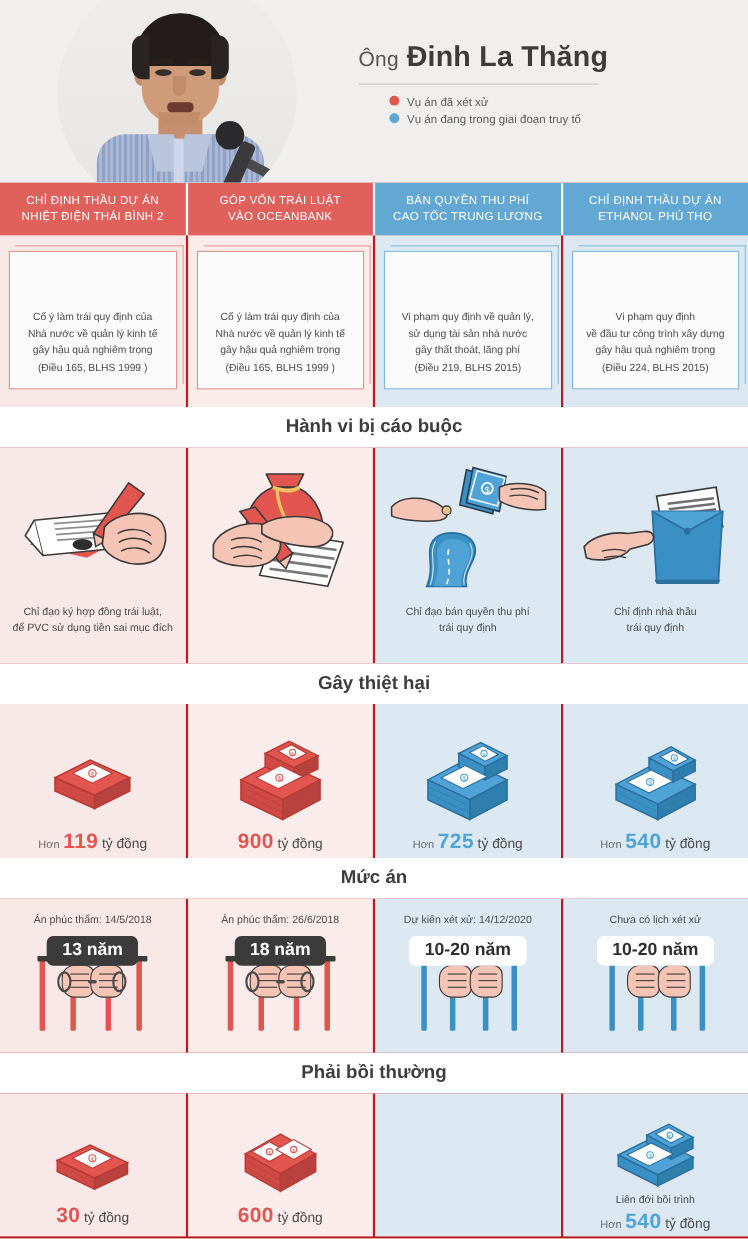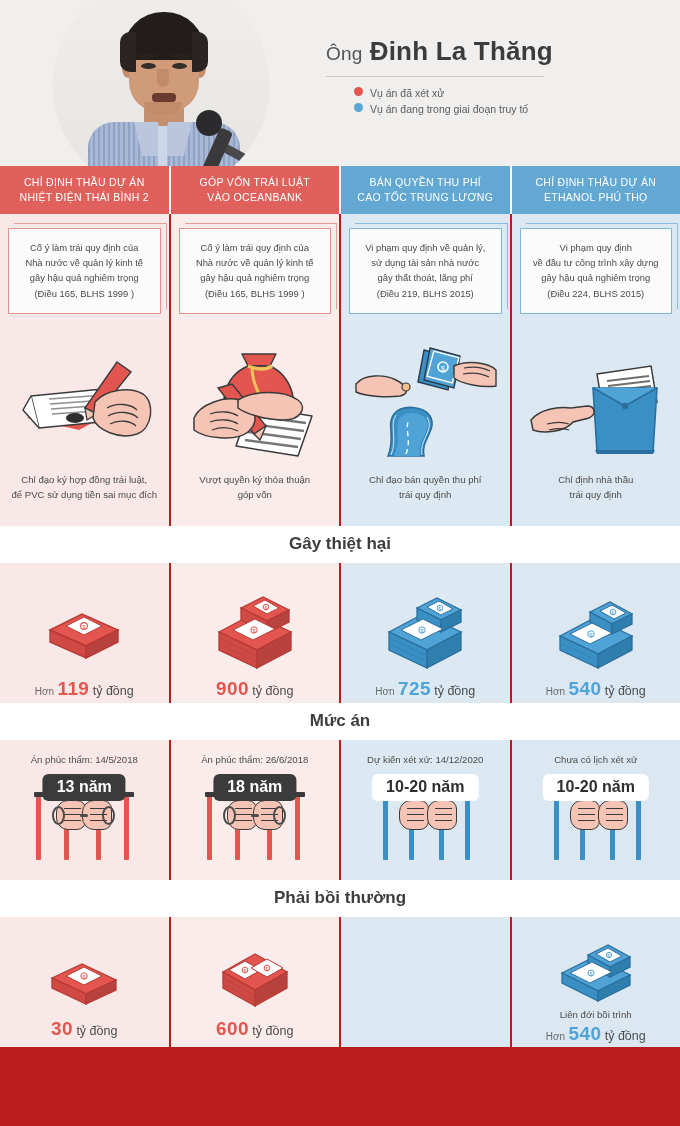--- a/index.html
+++ b/index.html
@@ -158,21 +158,21 @@
     border: 1px solid currentColor;
   }
   .charge-box::after {
     content: "";
     position: absolute;
     left: 6px; top: -5px; right: -6px; bottom: 5px;
     border-top: 1px solid currentColor;
     border-right: 1px solid currentColor;
     opacity: .85;
   }
-  .charge-text { position: relative; }
+  .charge-text { position: relative; margin-top: 40px; }
 
   
   .conduct-cell { padding: 10px 8px 14px 8px; min-height: 196px; justify-content: flex-start; }
   .illus { width: 150px; height: 118px; position: relative; margin: 4px 0 10px 0; }
   .conduct-cap {
     font-size: 9.6px; line-height: 1.6; color: #4b4b4b; text-align: center;
   }
 
   
   .dmg-cell { padding: 16px 8px 2px 8px; min-height: 140px; justify-content: center; }
@@ -305,20 +305,21 @@
     <div class="cell charge-cell" style="background:#dbe8f1">
       <div class="charge-box" style="color:#7cb6da">
         <div class="charge-text" style="color:#4a4a4a;white-space:pre-line">Vi phạm quy định
 về đầu tư công trình xây dựng
 gây hậu quả nghiêm trọng
 (Điều 224, BLHS 2015)</div>
       </div>
     </div>
   </div>
 
+  <div class="sec-title">Hành vi bị cáo buộc</div>
   <div class="row4">
 
     <div class="cell conduct-cell" style="background:#f8e9e8">
       <div class="illus">
         <svg viewBox="0 0 150 118" width="150" height="118">
           <path d="M18 74 L70 86 L118 60 L60 48 Z" fill="#e2564f"></path>
           <path d="M22 52 L104 44 L112 76 L30 84 Z" fill="#ffffff" stroke="#3a3a3a" stroke-width="1.5" stroke-linejoin="round"></path>
           <path d="M22 52 L14 66 L30 84" fill="#fdfdfd" stroke="#3a3a3a" stroke-width="1.5" stroke-linejoin="round"></path>
           <g stroke="#8e8e8e" stroke-width="1.6">
             <line x1="40" y1="55" x2="96" y2="51"></line>
@@ -359,22 +360,20 @@
           <path d="M74 90 L86 82 L80 96 Z" fill="#f6c4b4" stroke="#3a3a3a" stroke-width="1.3"></path>
           <path d="M14 74 C20 60 44 52 60 56 C76 60 80 78 68 88 C56 98 24 94 14 86 Z" fill="#f6c4b4" stroke="#3a3a3a" stroke-width="1.5"></path>
           <g stroke="#3a3a3a" stroke-width="1.3" fill="none">
             <path d="M30 70 C40 66 52 68 58 72"></path>
             <path d="M30 78 C40 74 52 76 58 80"></path>
             <path d="M32 86 C42 82 52 84 58 87"></path>
           </g>
           <path d="M58 56 C74 46 104 46 118 56 C128 64 120 76 104 76 C86 76 66 70 58 64 Z" fill="#f6c4b4" stroke="#3a3a3a" stroke-width="1.5"></path>
         </svg>
       </div>
-      <div class="conduct-cap" style="white-space:pre-line">Vượt quyền ký thỏa thuận
-góp vốn</div>
     </div>
 
     <div class="cell conduct-cell" style="background:#dce9f2">
       <div class="illus">
         <svg viewBox="0 0 150 118" width="150" height="118">
           <path d="M74 6 L104 14 L98 46 L68 38 Z" fill="#3a8fc4" stroke="#2b3a4a" stroke-width="1.4"></path>
           <path d="M80 4 L110 12 L104 44 L74 36 Z" fill="#4fa3d6" stroke="#2b3a4a" stroke-width="1.4"></path>
           <rect x="80" y="10" width="26" height="26" fill="none" stroke="#ffffff" stroke-width="1.4" transform="rotate(15 93 23)"></rect>
           <circle cx="93" cy="23" r="5" fill="none" stroke="#ffffff" stroke-width="1.6"></circle>
           <text x="93" y="27" font-size="8" fill="#ffffff" text-anchor="middle" font-family="Liberation Sans, sans-serif">$</text>

